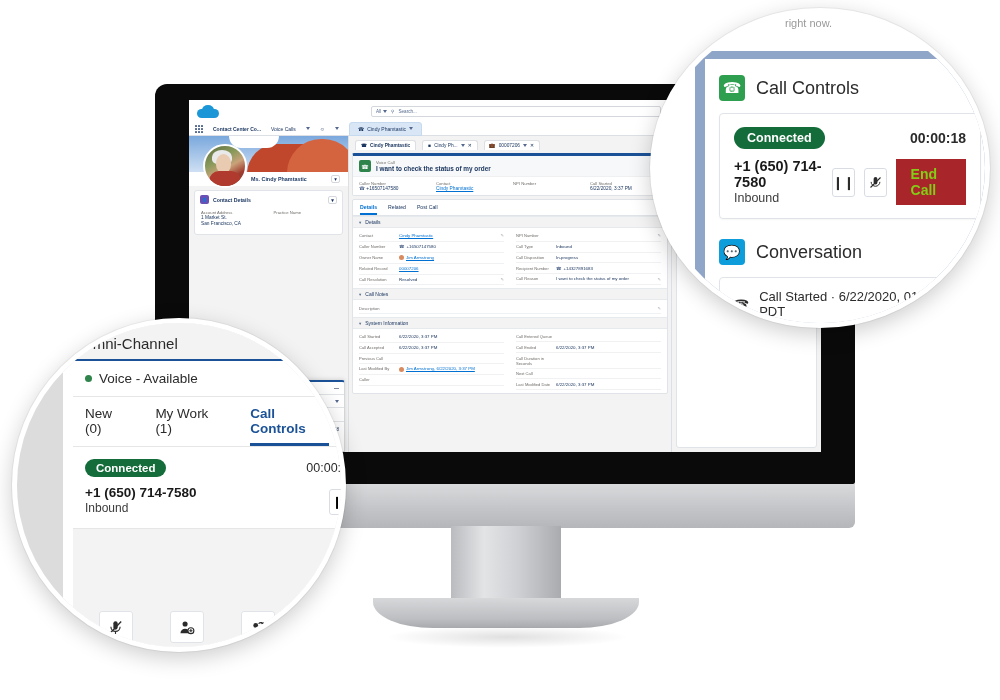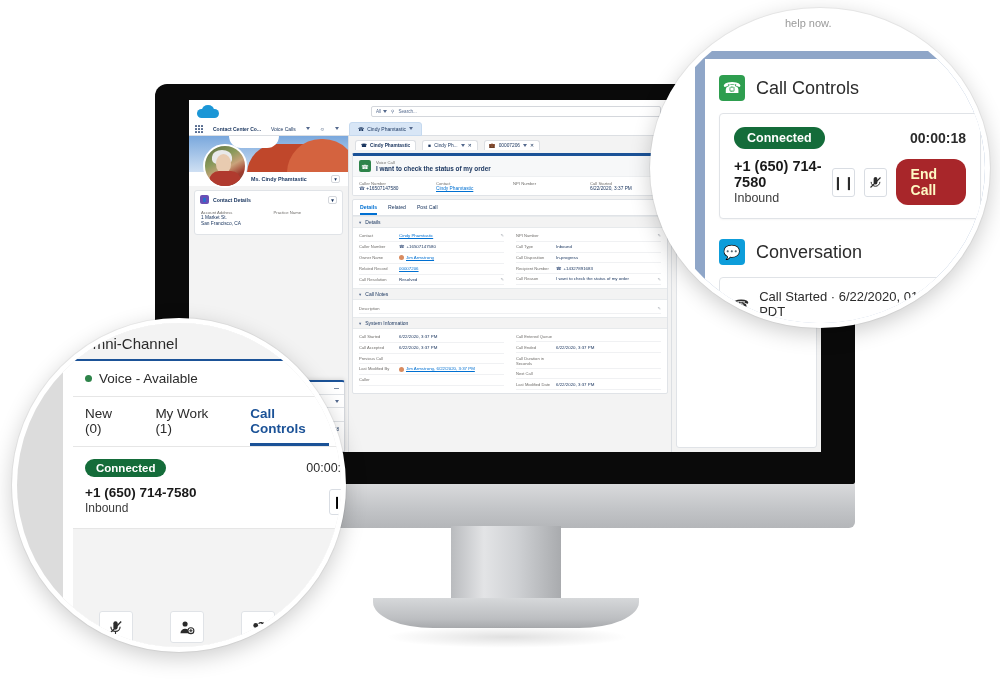--- a/index.html
+++ b/index.html
@@ -173,21 +173,21 @@
   .tr-title{font-size:18px;color:#2b2b2b;}
   .tr-card{margin:0 14px 16px 14px;background:#fff;border:1px solid #e0e3e7;border-radius:4px;padding:13px 14px;box-shadow:0 1px 2px rgba(0,0,0,.04);}
   .tr-row1{display:flex;align-items:center;justify-content:space-between;}
   .tr-pill{background:#146c3a;color:#fff;border-radius:13px;padding:4px 13px;font-size:12.5px;font-weight:bold;}
   .tr-timer{font-size:14px;font-weight:bold;color:#2b2b2b;}
   .tr-row2{display:flex;align-items:flex-end;justify-content:space-between;margin-top:9px;}
   .tr-num{font-size:14.5px;font-weight:bold;color:#1a1a1a;}
   .tr-inb{font-size:12.5px;color:#3c3c3c;margin-top:1px;}
   .tr-btns{display:flex;align-items:center;gap:9px;}
   .tr-sq{width:30px;height:29px;border:1px solid #d9dde3;border-radius:3px;background:#fff;display:flex;align-items:center;justify-content:center;font-size:13px;color:#2b2b2b;}
-  .tr-end{background:#a8262a;color:#fef9c3;border-radius:12px;padding:7px 15px;font-size:14px;font-weight:bold;}
+  .tr-end{background:#a8262a;color:#84cc16;border-radius:0;padding:7px 15px;font-size:14px;font-weight:bold;}
   .tr-conv{margin:0 14px;background:#fff;border:1px solid #e0e3e7;border-radius:4px;}
   .tr-cs{display:flex;align-items:center;gap:10px;padding:11px 13px;font-size:13px;color:#2b2b2b;border-bottom:1px solid #ececec;}
 
   
   #mag-bl{
     position:absolute; left:12px; top:318px; width:334px; height:334px;
     border-radius:50%; overflow:hidden; background:#fff;
     border:5px solid #ffffff;
     box-shadow:0 6px 22px rgba(0,0,0,.20), 0 0 0 1px rgba(0,0,0,.05);
   }
@@ -564,21 +564,21 @@
     </div>
 
     <div class="chin"></div>
     <div class="neck"></div>
     <div class="foot"></div>
     <div class="foot-shadow"></div>
   </div>
 
   <div id="mag-tr">
     <div class="inner">
-      <div class="tr-faint">help now.</div>
+      <div class="tr-faint">right now.</div>
       <div class="tr-blue"></div>
       <div class="tr-sheet">
 
         <div class="tr-hd">
           <span class="tr-ic-green">☎</span>
           <span class="tr-title">Call Controls</span>
         </div>
 
         <div class="tr-card">
           <div class="tr-row1">

